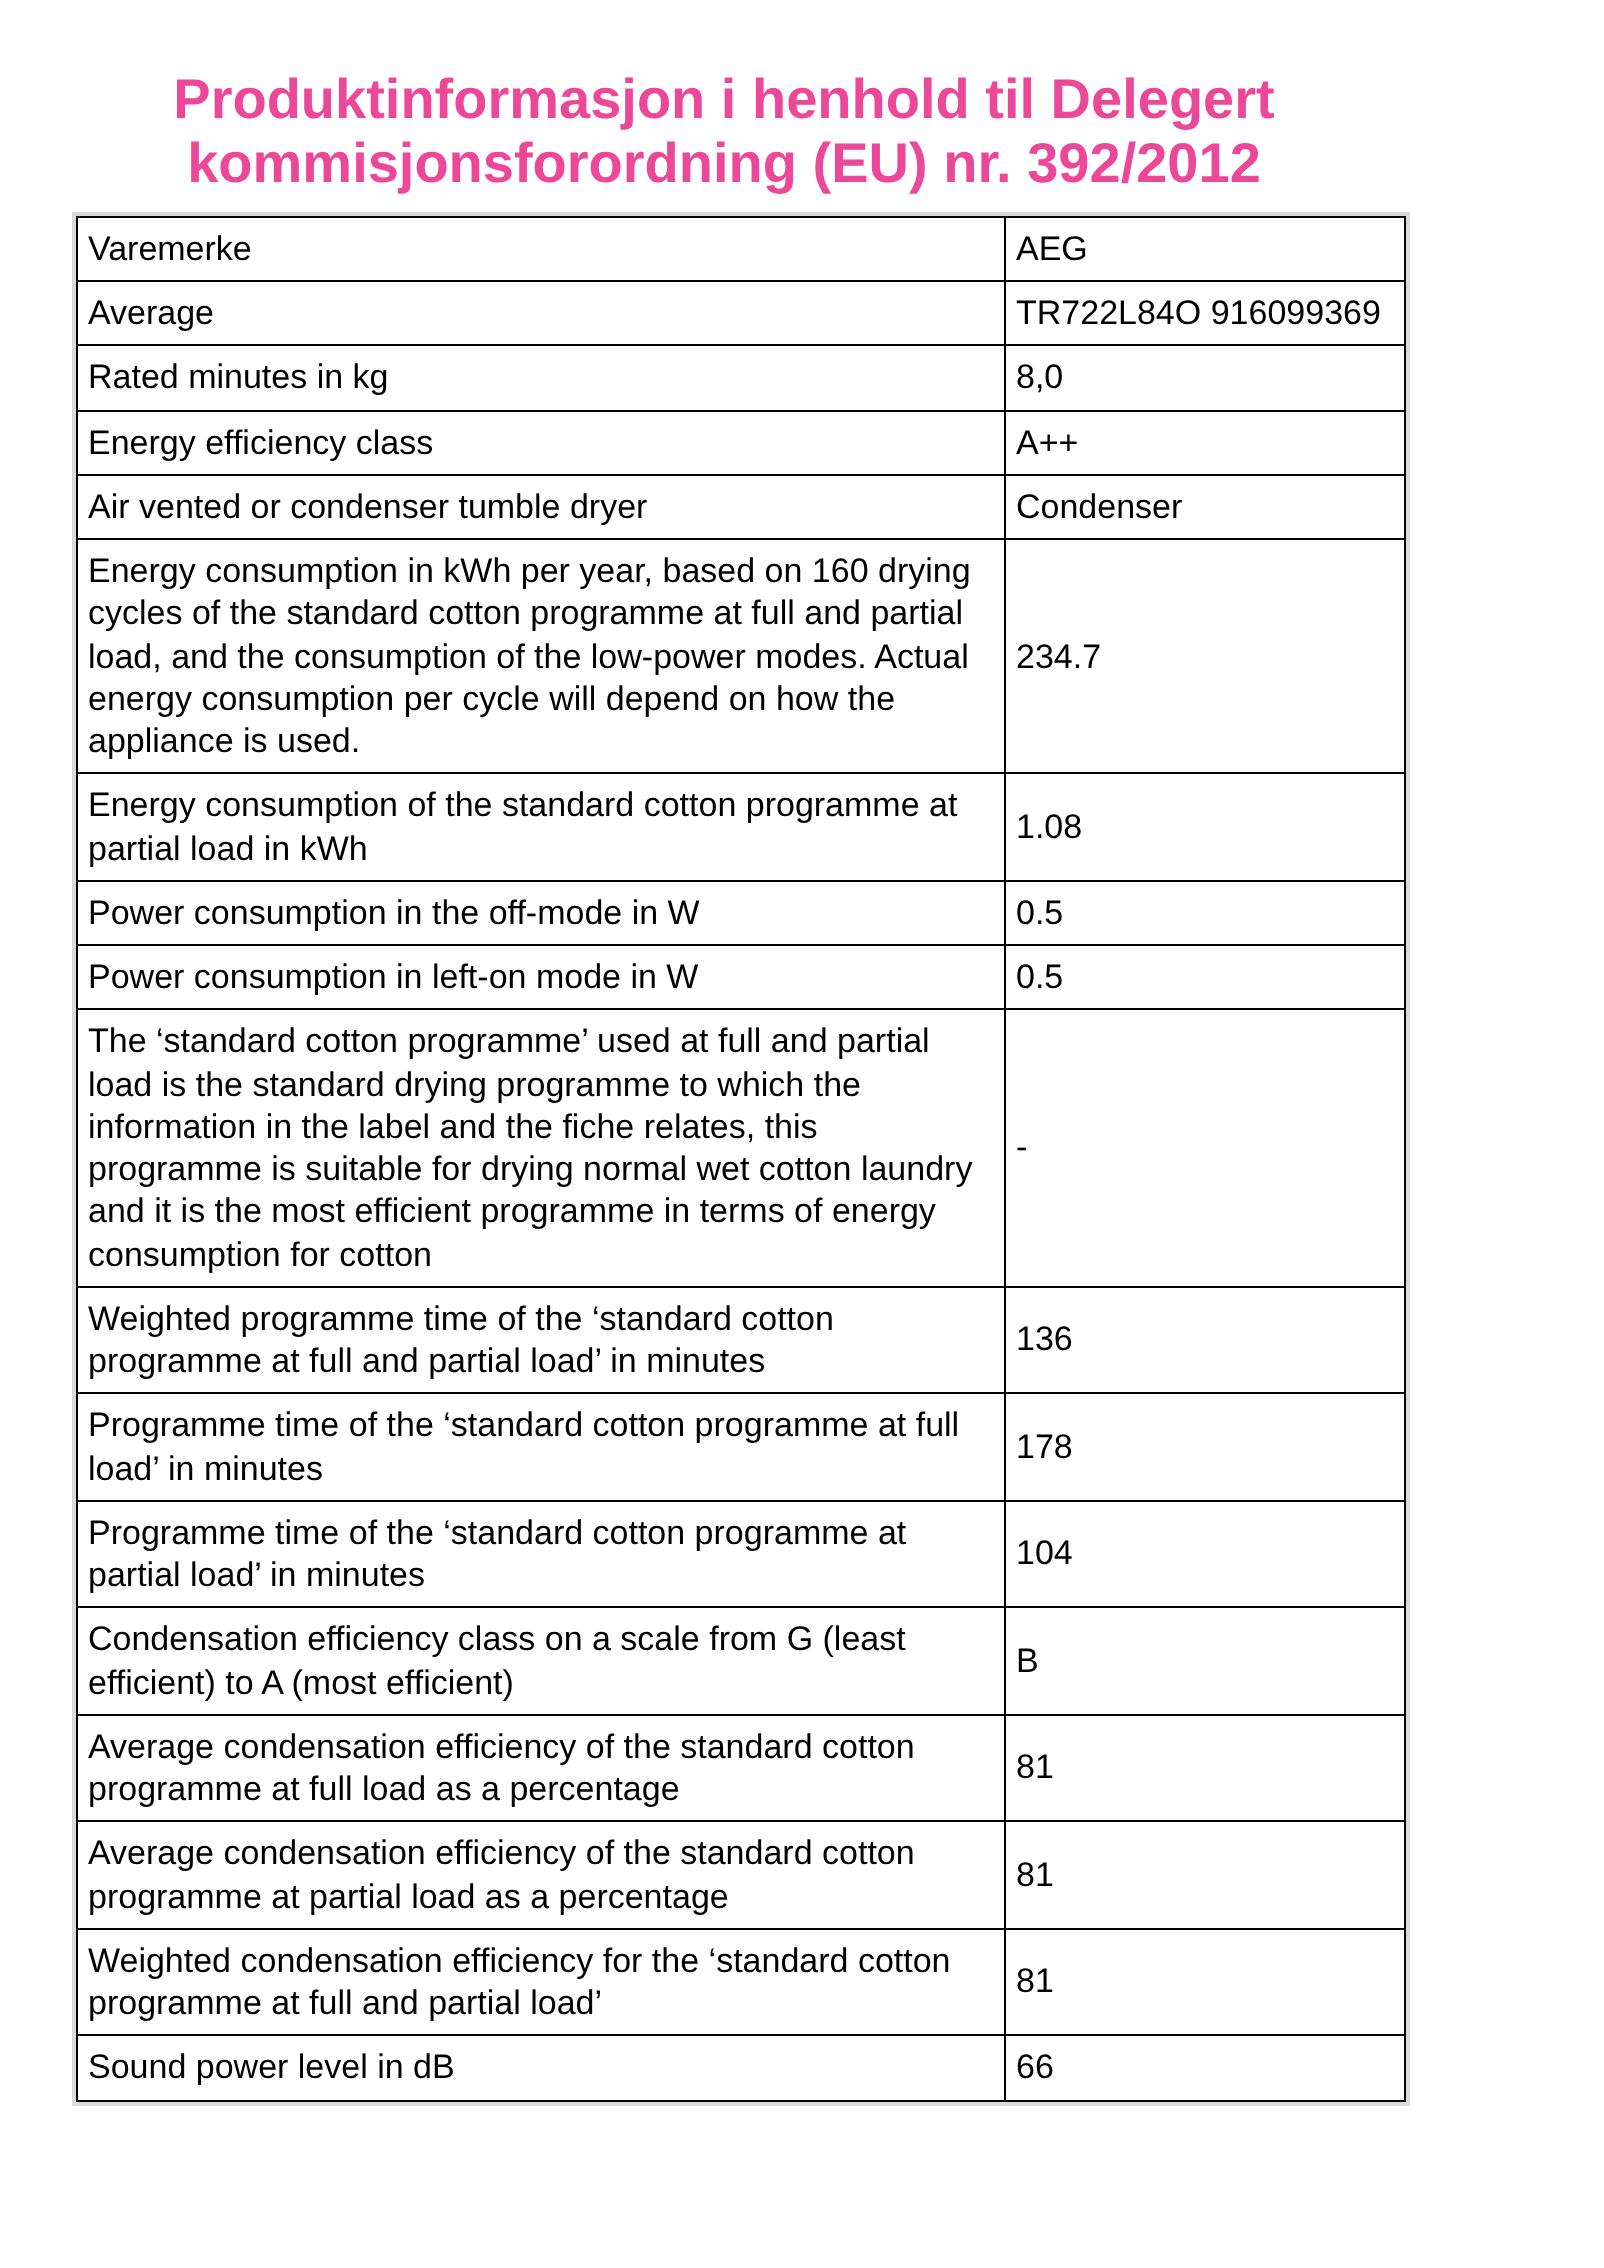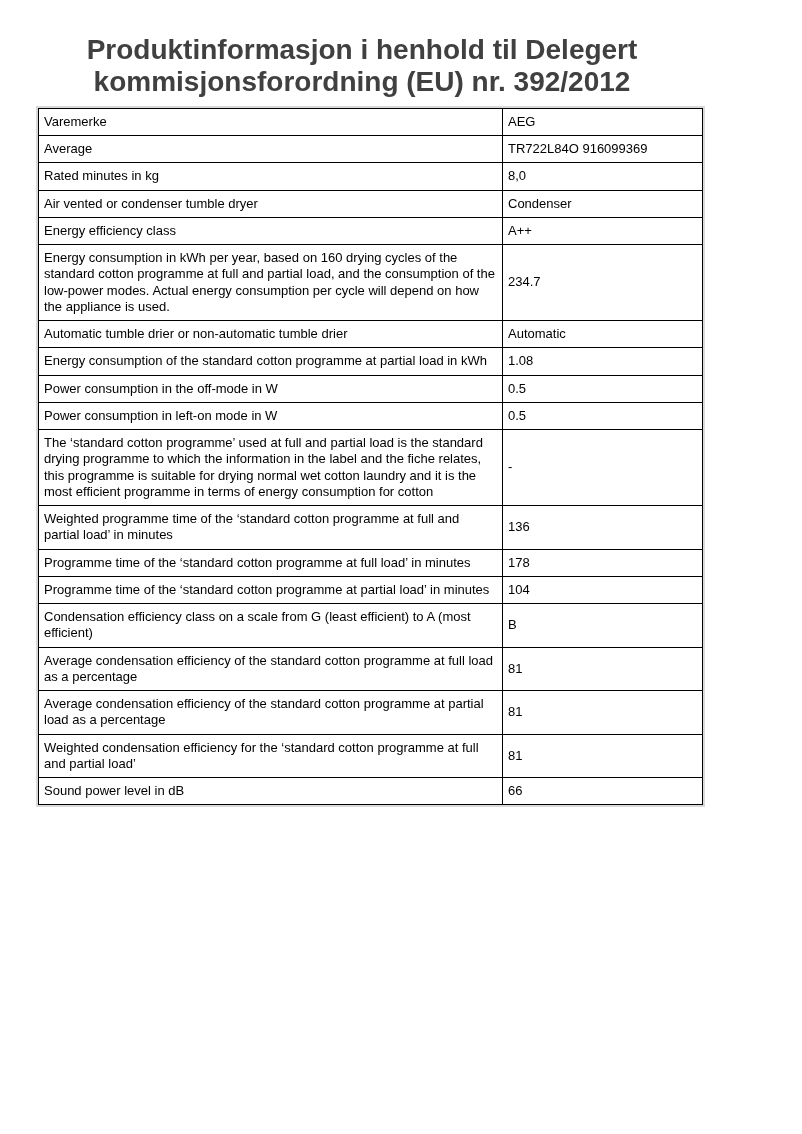--- a/index.html
+++ b/index.html
@@ -33,34 +33,34 @@
   table.product-info {
     margin-left: 38px;
     width: 648px;
     border-collapse: collapse;
     table-layout: fixed;
     outline: 2px solid #d9d9d9;
   }
   table.product-info td {
     border: 1px solid #000000;
     padding: 5px 4px 5px 5px;
-    font-size: 13px;
+    font-size: 17px;
     line-height: 1.25;
     vertical-align: middle;
     word-wrap: break-word;
   }
   td.label { width: 454px; }
   td.value { width: 190px; }
 </style>
 </head>
 <body>
 
 <div class="page">
 
-  <h1 class="title" style="color: #404040;">
+  <h1 class="title" style="color: #ec4899;">
     <span>Produktinformasjon i henhold til Delegert</span>
     <span>kommisjonsforordning (EU) nr. 392/2012</span>
   </h1>
 
   <table class="product-info" style="outline-color: rgb(217, 217, 217);">
     <tbody>
     <tr>
       <td class="label">Varemerke</td>
       <td class="value">AEG</td>
     </tr>
@@ -69,38 +69,34 @@
       <td class="label">Average</td>
       <td class="value">TR722L84O 916099369</td>
     </tr>
 
     <tr>
       <td class="label">Rated minutes in kg</td>
       <td class="value">8,0</td>
     </tr>
 
     <tr>
-      <td class="label">Air vented or condenser tumble dryer</td>
-      <td class="value">Condenser</td>
+      <td class="label">Energy efficiency class</td>
+      <td class="value">A++</td>
     </tr>
 
     <tr>
-      <td class="label">Energy efficiency class</td>
-      <td class="value">A++</td>
+      <td class="label">Air vented or condenser tumble dryer</td>
+      <td class="value">Condenser</td>
     </tr>
 
     <tr>
       <td class="label">Energy consumption in kWh per year, based on 160 drying cycles of the standard cotton programme at full and partial load, and the consumption of the low-power modes. Actual energy consumption per cycle will depend on how the appliance is used.</td>
       <td class="value">234.7</td>
     </tr>
 
-    <tr>
-      <td class="label">Automatic tumble drier or non-automatic tumble drier</td>
-      <td class="value">Automatic</td>
-    </tr>
 
 
     <tr>
       <td class="label">Energy consumption of the standard cotton programme at partial load in kWh</td>
       <td class="value">1.08</td>
     </tr>
 
     <tr>
       <td class="label">Power consumption in the off-mode in W</td>
       <td class="value">0.5</td>

